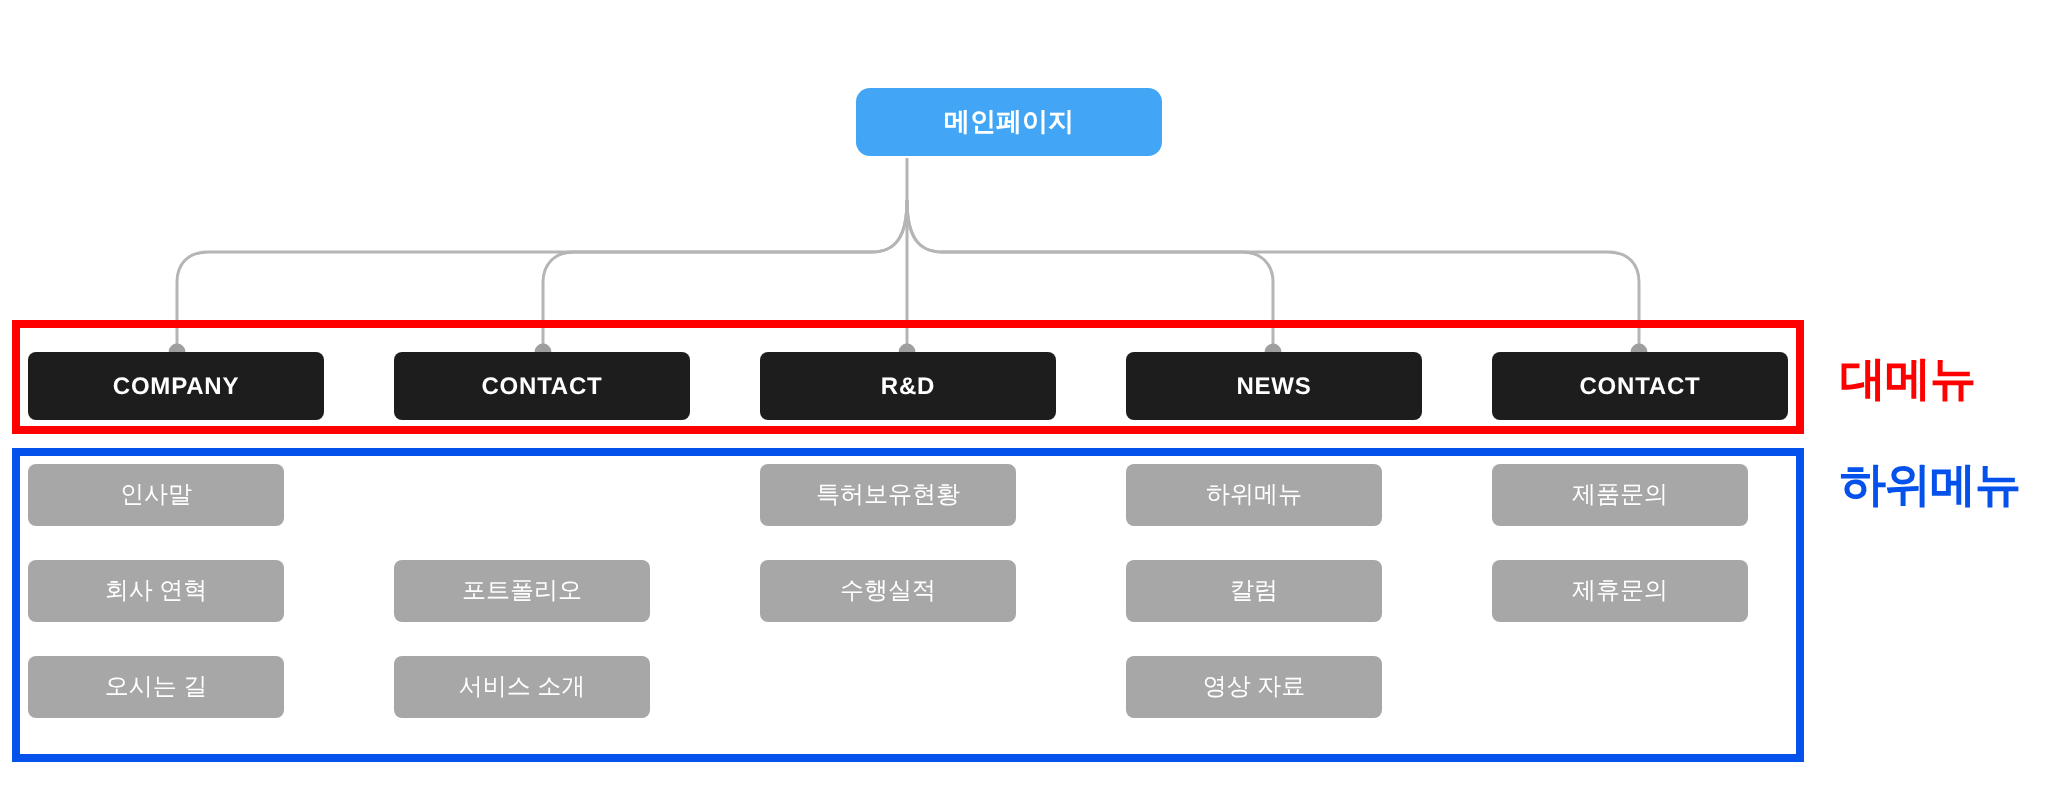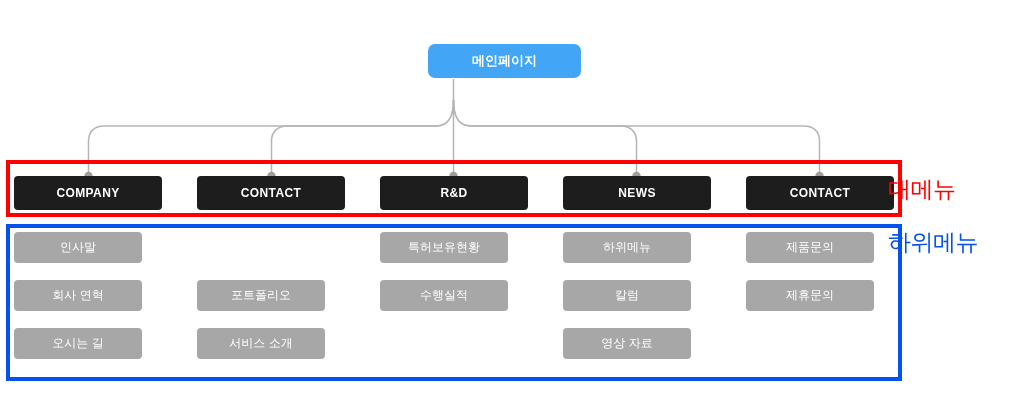--- a/index.html
+++ b/index.html
@@ -37,21 +37,21 @@
     background:#a7a7a7; border-radius:4px;
     color:#ffffff; font-size:12px; font-weight:400;
     display:flex; align-items:center; justify-content:center;
   }
 
   .c1 { left:14px; } .c2 { left:197px; } .c3 { left:380px; }
   .c4 { left:563px; } .c5 { left:746px; }
   .r1 { top:232px; } .r2 { top:280px; } .r3 { top:328px; }
 
   .side-label {
-    position:absolute; left:888px; font-size:23px; font-weight:400;
+    position:absolute; left:920px; font-size:23px; font-weight:700;
     letter-spacing:-0.5px; white-space:nowrap;
   }
   .label-main { top:174px; color:#fe0000; }
   .label-sub  { top:227px; color:#0551eb; }
 </style>
 </head>
 <body>
 
 <div class="canvas">
 

